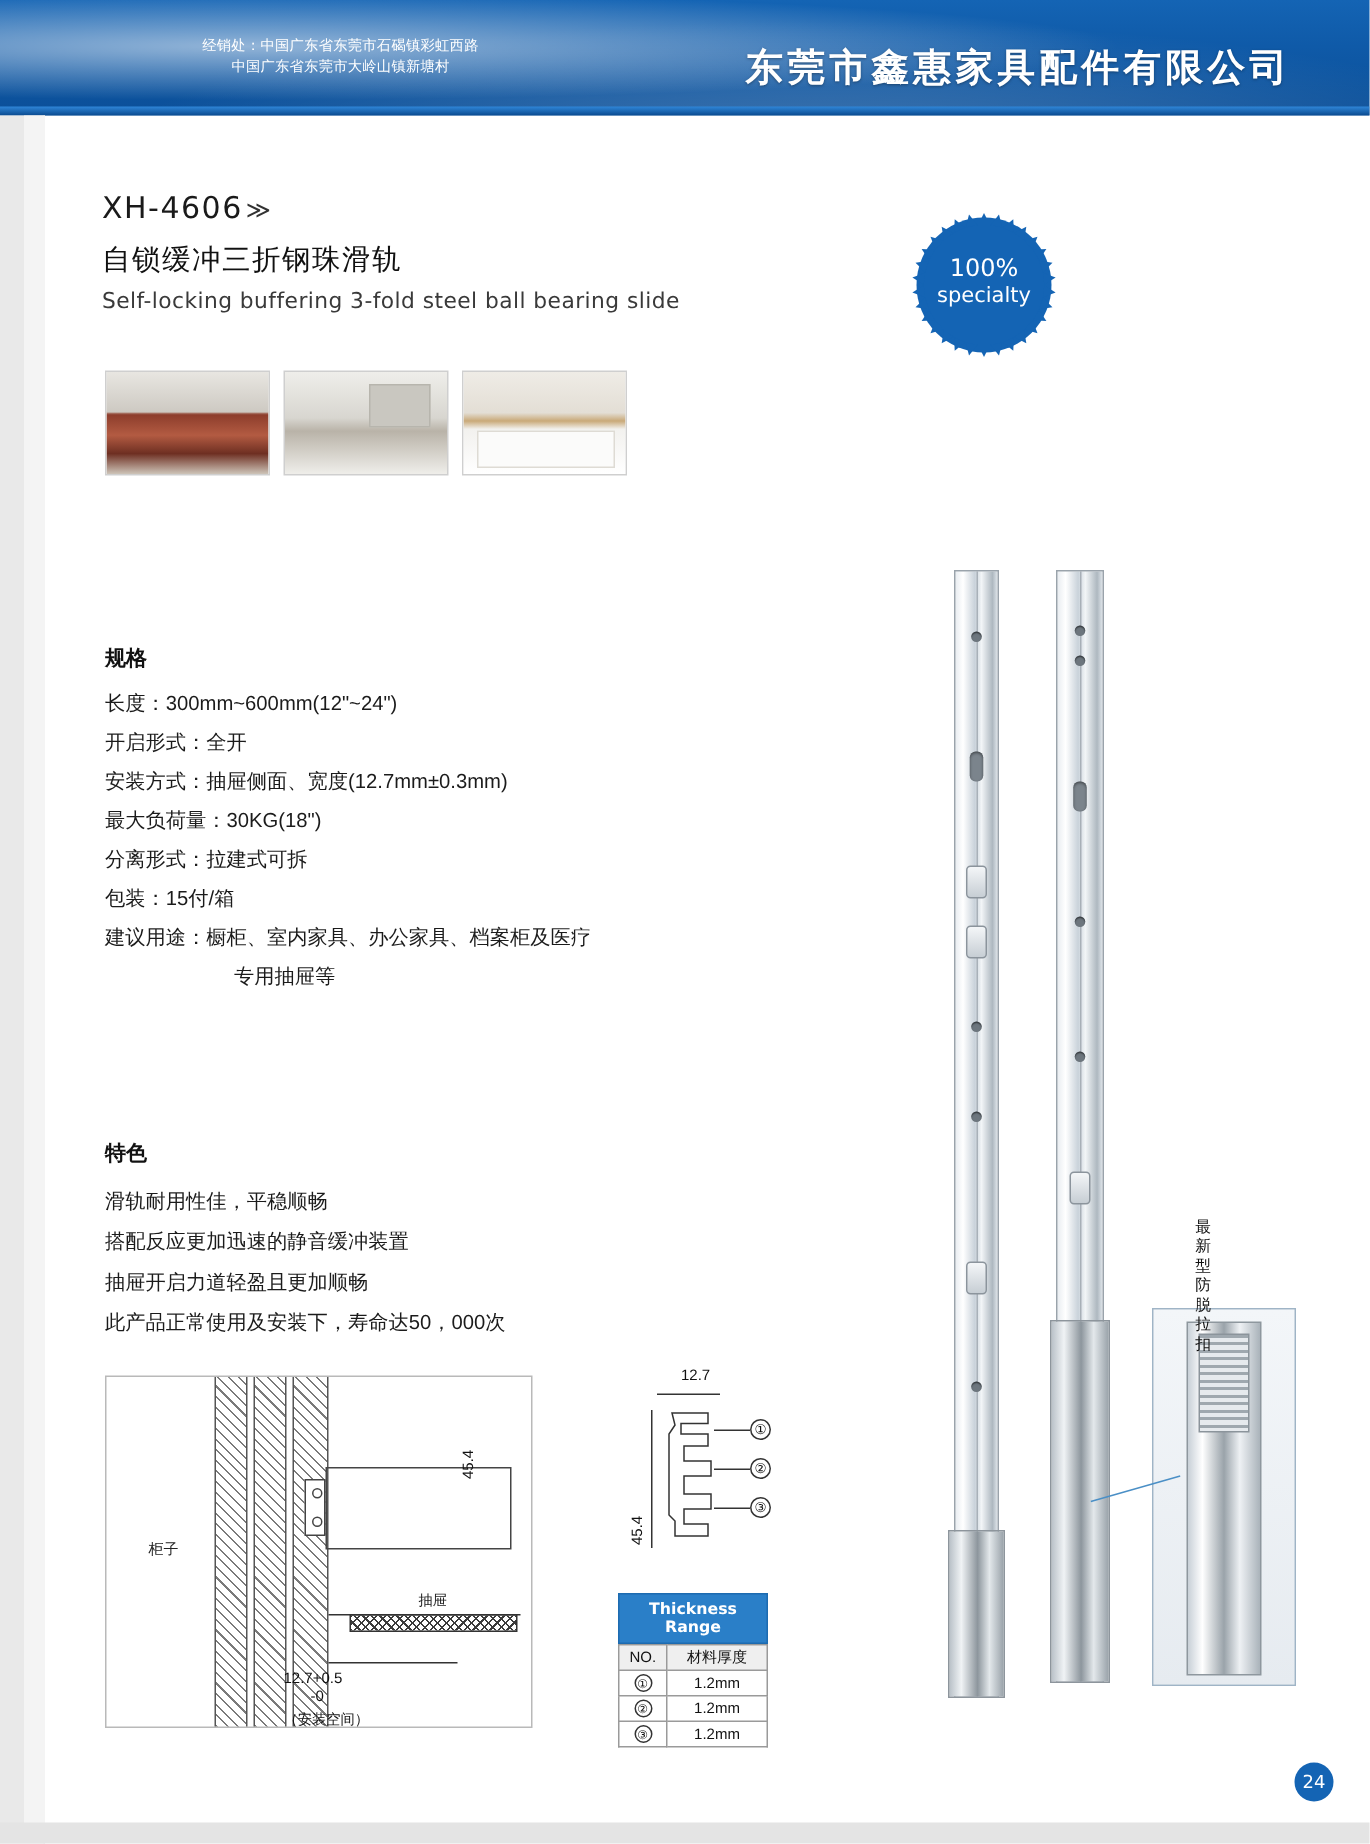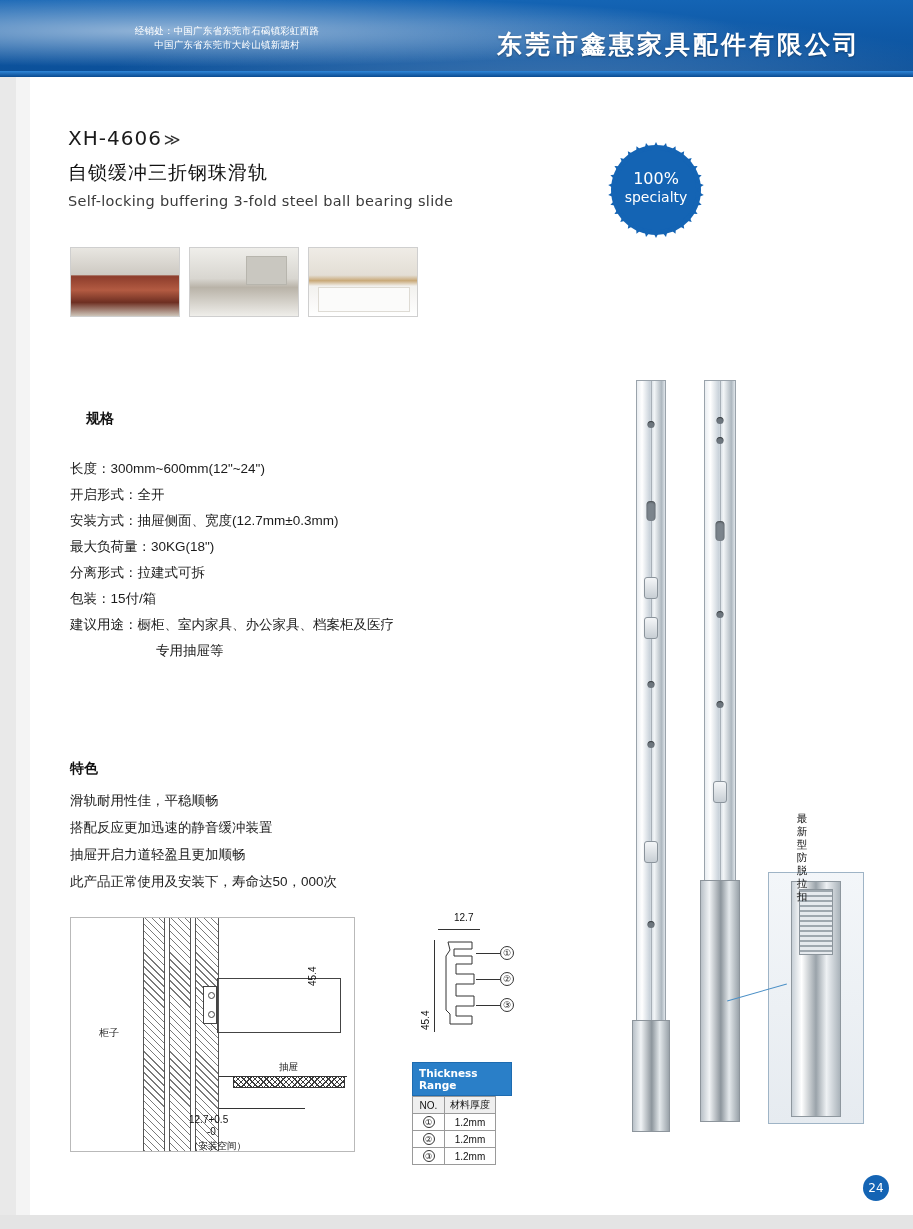--- a/index.html
+++ b/index.html
@@ -92,21 +92,21 @@
   }
   .badge svg { display:block; }
   .badge .txt {
     position: absolute; left: 0; top: 27px; width: 96px; text-align: center;
     color: #ffffff; font-family: "DejaVu Sans", sans-serif; line-height: 19px;
   }
   .badge .t1 { font-size: 16px; }
   .badge .t2 { font-size: 14px; }
   
   .sec-title { font-size: 14px; font-weight: bold; color: #111; }
-  #spec-title { position: absolute; left: 70px; top: 410px; margin-left: 16px; }
+  #spec-title { position: absolute; left: 70px; top: 430px; }
   .spec-list {
     position: absolute; left: 70px; top: 456px; width: 470px;
     font-size: 13.5px; color: #1b1b1b; line-height: 26px;
   }
   .spec-list .row { white-space: nowrap; }
   .spec-list .cont { padding-left: 86px; }
   #feat-title { position: absolute; left: 70px; top: 760px; }
   .feat-list {
     position: absolute; left: 70px; top: 787px; width: 470px;
     font-size: 13.5px; color: #1b1b1b; line-height: 27px;
@@ -170,22 +170,23 @@
     display: inline-block; width: 14px; height: 14px; border: 1px solid #333; border-radius: 50%;
     text-align: center; line-height: 13px; font-size: 9px; color: #111;
   }
   .callouts .lead { position:absolute; height:1px; background:#333; }
   
   .tbl { position: absolute; left: 412px; top: 1062px; width: 100px; }
   .tbl .hdr {
     background: #2a7fc8; color: #fff; font-size: 10.5px; font-weight: bold;
     padding: 4px 6px; border: 1px solid #1d6bb0;
     font-family: "DejaVu Sans", sans-serif;
-  }
-  .tbl table { border-collapse: collapse; width: 84px; border-radius: 30px; }
+    text-align: center;
+  }
+  .tbl table { border-collapse: collapse; width: 100px; border-radius: 30px; }
   .tbl td {
     border: 1px solid #9a9a9a; font-size: 10px; text-align: center; height: 17px; color: #111;
     background: #fff;
   }
   .tbl td.c1 { width: 32px; }
   .tbl .hdrow td { background: #efefef; }
   .circ {
     display: inline-block; width: 12px; height: 12px; border: 1px solid #333; border-radius: 50%;
     line-height: 11px; font-size: 8px;
   }

